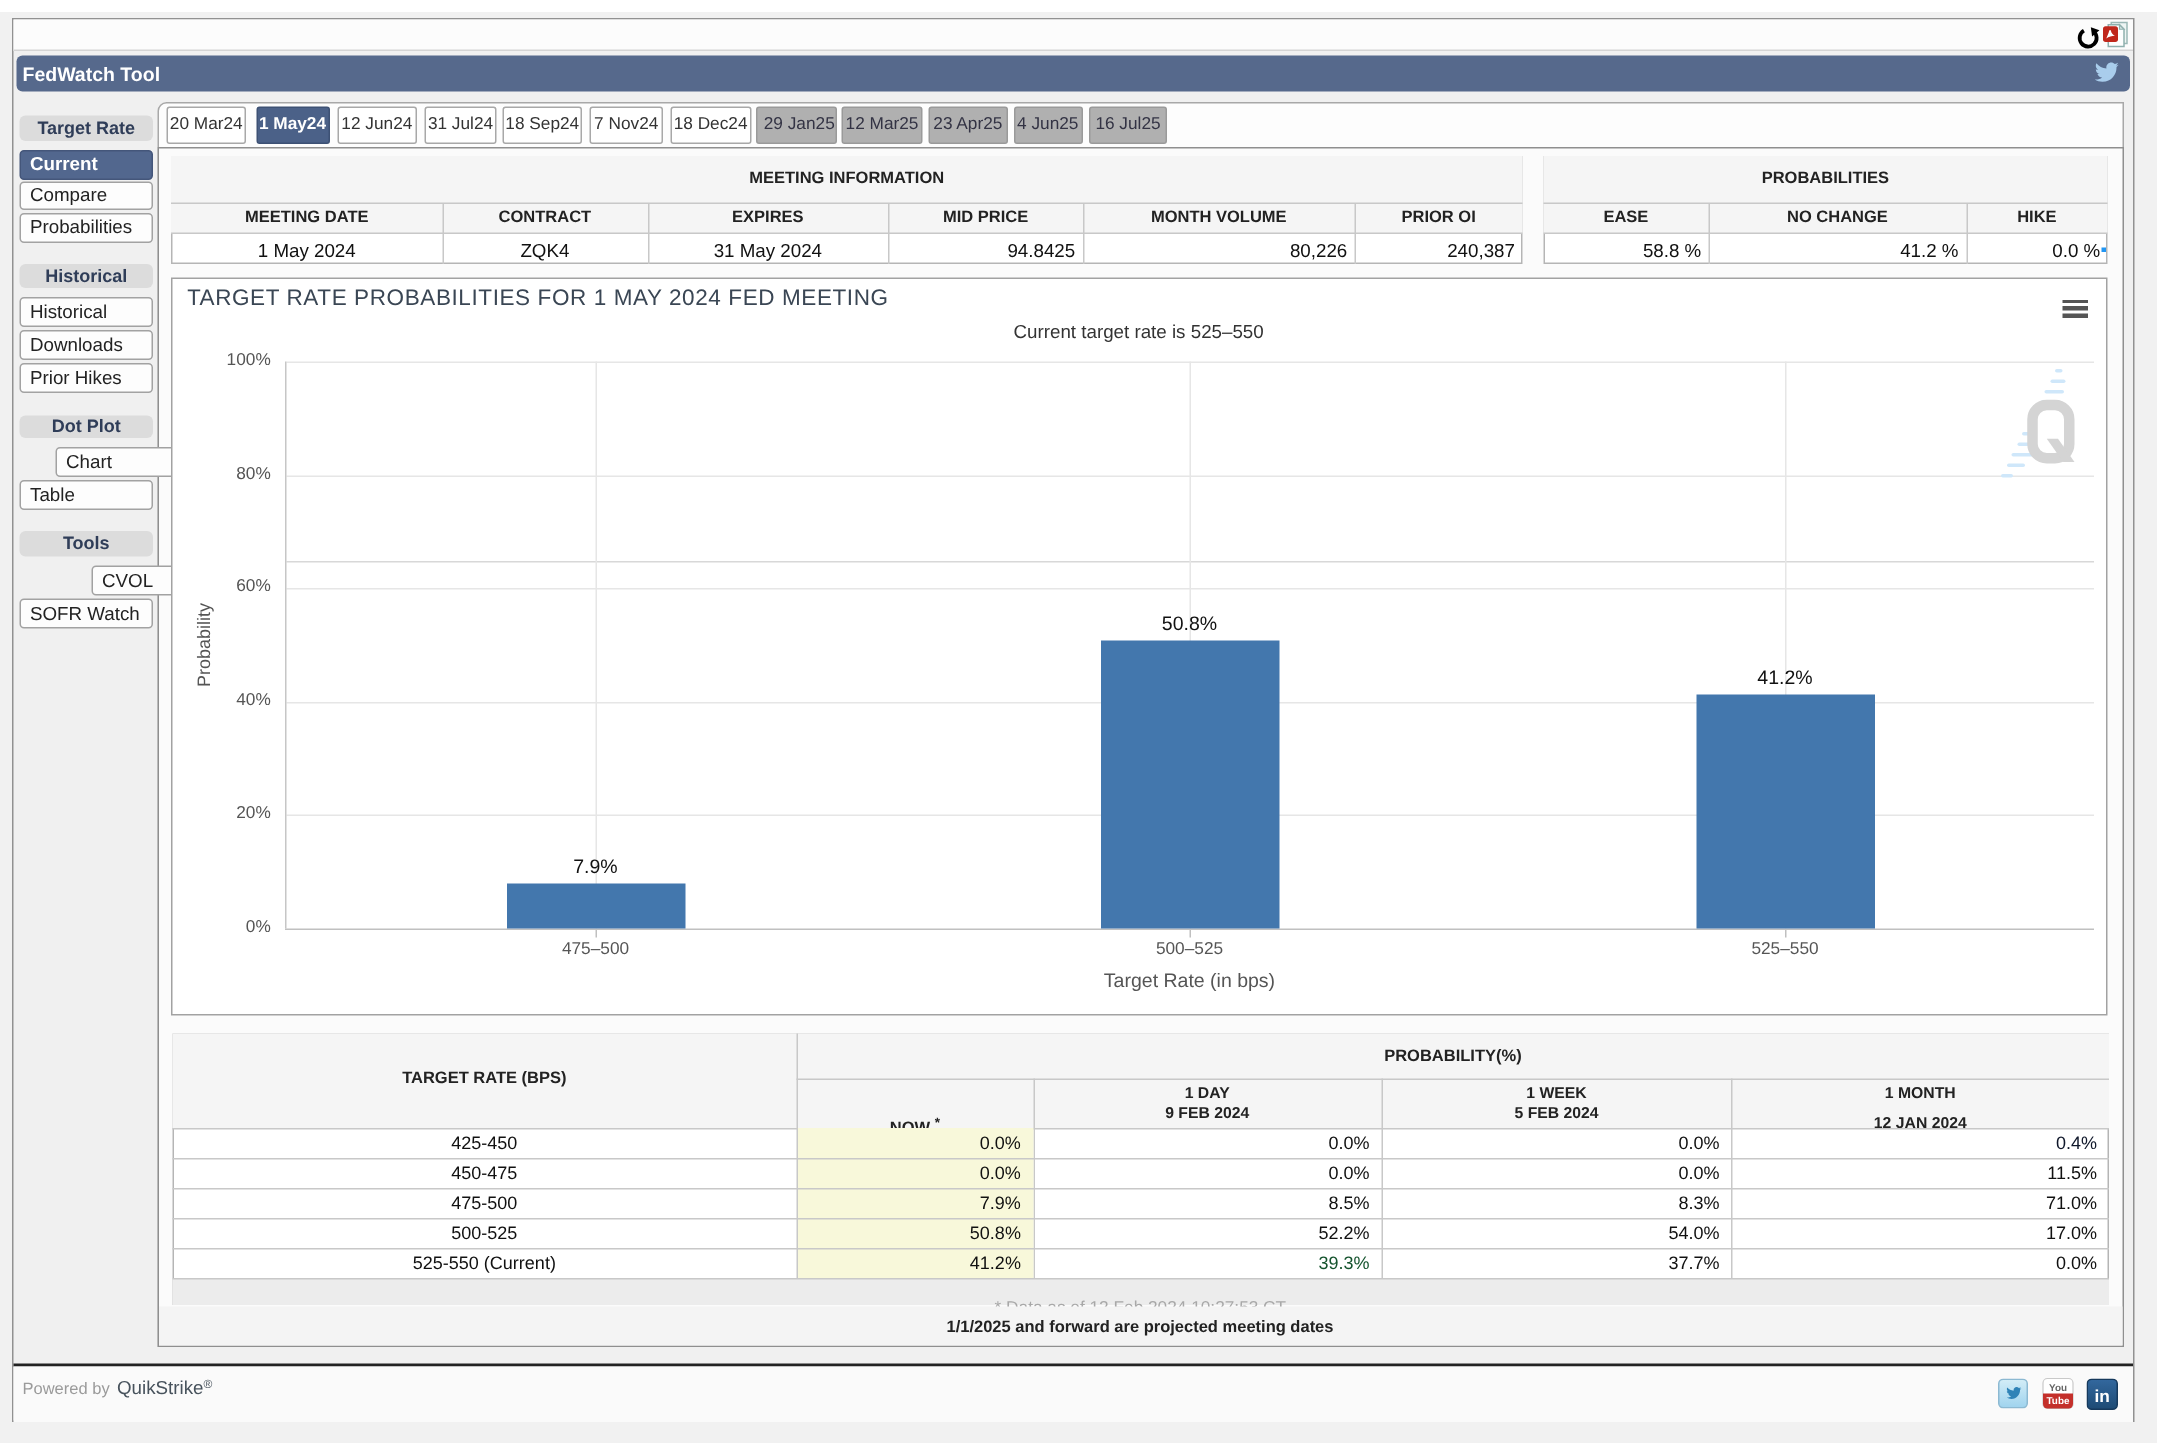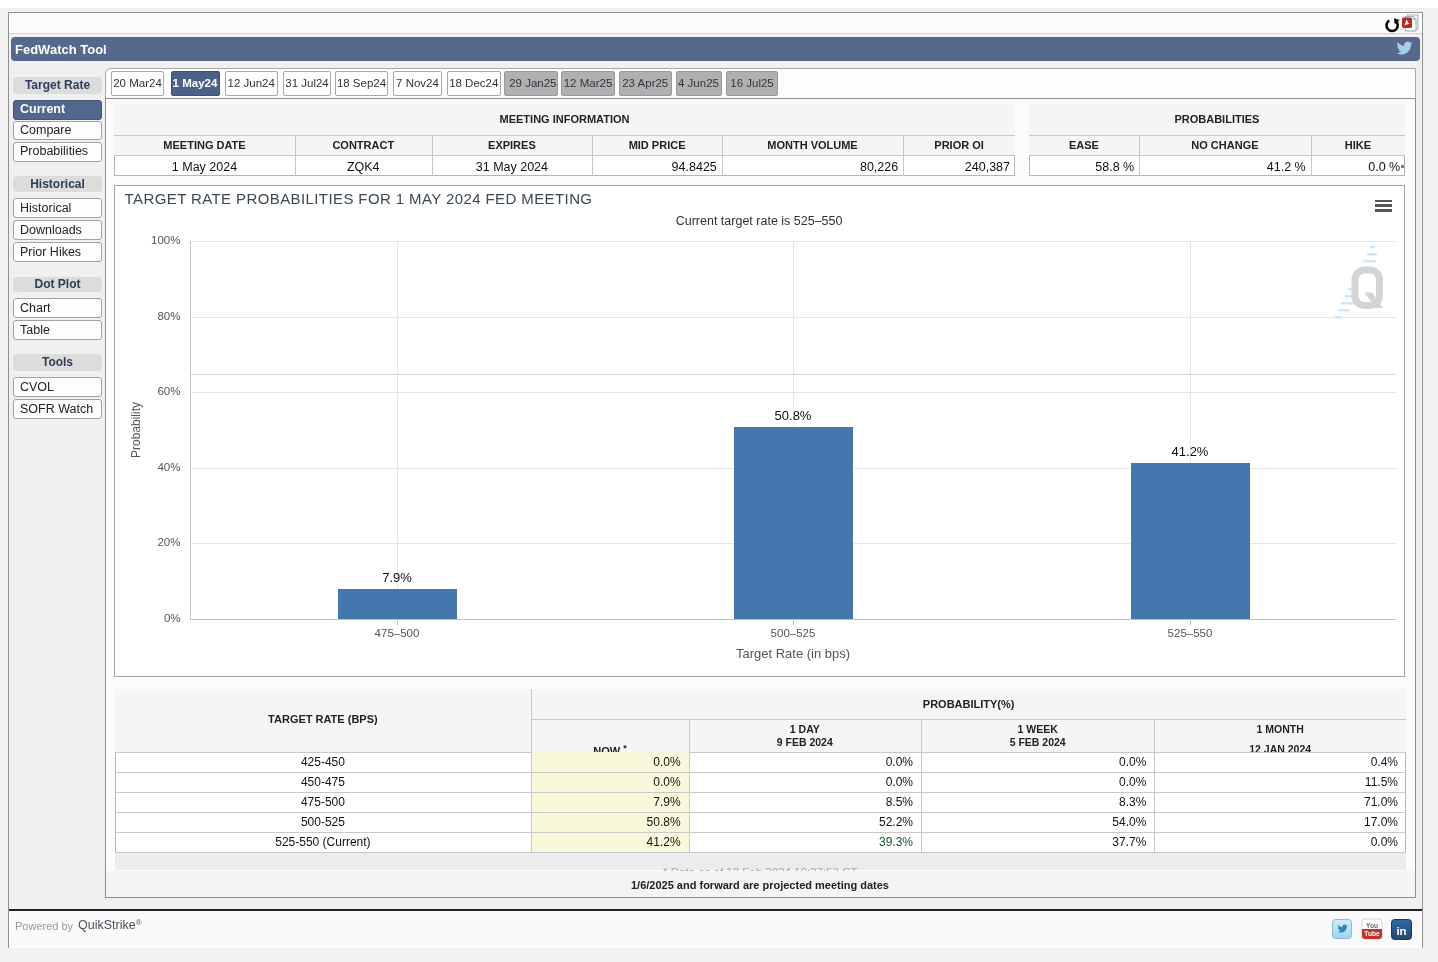--- a/index.html
+++ b/index.html
@@ -26,24 +26,24 @@
 <div class="abs" style="left:9px;top:911px;width:1413px;height:36.5px;background:#fafafa;"></div>
 <div class="abs sbhdr" style="top:77px;height:17px;line-height:17px;">Target Rate</div>
 <div class="abs sbbtn sbsel" style="top:100px;height:19.5px;line-height:17.5px;">Current</div>
 <div class="abs sbbtn" style="top:120.5px;height:19.5px;line-height:17.5px;">Compare</div>
 <div class="abs sbbtn" style="top:142px;height:19.5px;line-height:17.5px;">Probabilities</div>
 <div class="abs sbhdr" style="top:175.5px;height:16px;line-height:16px;">Historical</div>
 <div class="abs sbbtn" style="top:198px;height:20px;line-height:18px;">Historical</div>
 <div class="abs sbbtn" style="top:219.5px;height:20px;line-height:18px;">Downloads</div>
 <div class="abs sbbtn" style="top:241.5px;height:20px;line-height:18px;">Prior Hikes</div>
 <div class="abs sbhdr" style="top:276.5px;height:15.5px;line-height:15.5px;">Dot Plot</div>
-<div class="abs sbbtn" style="top:298px;height:20px;line-height:18px;">Chart</div>
+<div class="abs sbbtn" style="top:298px;height:20px;line-height:18px;margin-left:24px;">Chart</div>
 <div class="abs sbbtn" style="top:320px;height:20px;line-height:18px;">Table</div>
 <div class="abs sbhdr" style="top:354px;height:16.5px;line-height:16.5px;">Tools</div>
-<div class="abs sbbtn" style="top:376.5px;height:20px;line-height:18px;">CVOL</div>
+<div class="abs sbbtn" style="top:376.5px;height:20px;line-height:18px;margin-left:48px;">CVOL</div>
 <div class="abs sbbtn" style="top:398.5px;height:20px;line-height:18px;">SOFR Watch</div>
 <div class="abs tab " style="left:111px;width:53px;">20 Mar24</div>
 <div class="abs tab tabsel" style="left:170.5px;width:49px;">1 May24</div>
 <div class="abs tab " style="left:224.5px;width:53.5px;">12 Jun24</div>
 <div class="abs tab " style="left:283px;width:48px;">31 Jul24</div>
 <div class="abs tab " style="left:335px;width:53px;">18 Sep24</div>
 <div class="abs tab " style="left:393px;width:49px;">7 Nov24</div>
 <div class="abs tab " style="left:447px;width:53.5px;">18 Dec24</div>
 <div class="abs tab tabgray" style="left:504px;width:53.5px;text-align:right;">29 Jan25</div>
 <div class="abs tab tabgray" style="left:561px;width:54px;">12 Mar25</div>
@@ -187,21 +187,21 @@
 <div class="abs" style="left:532.3px;top:831.9px;width:156.3px;height:20.0px;background:#f8f8da;"></div>
 <div class="abs" style="left:114.5px;top:831.9px;width:1291.5px;height:1px;background:#c8c8c8;"></div>
 <div class="cell" style="left:114.5px;top:835.4px;width:416.8px;height:15px;text-align:center;font-size:12px;color:#111;">525-550 (Current)</div>
 <div class="cell" style="left:531.3px;top:835.4px;width:149.3px;height:15px;text-align:right;font-size:12px;color:#111;">41.2%</div>
 <div class="cell" style="left:688.5999999999999px;top:835.4px;width:224.4px;height:15px;text-align:right;font-size:12px;color:#14532d;">39.3%</div>
 <div class="cell" style="left:920.9999999999999px;top:835.4px;width:225.4px;height:15px;text-align:right;font-size:12px;color:#111;">37.7%</div>
 <div class="cell" style="left:1154.3999999999999px;top:835.4px;width:243.6px;height:15px;text-align:right;font-size:12px;color:#111;">0.0%</div>
 <div class="abs" style="left:114.5px;top:851.9px;width:1291.5px;height:18.4px;background:#ececec;border-top:1px solid #c8c8c8;"></div>
 <div class="cell" style="left:114.5px;top:854.9px;width:1291.5px;height:14px;text-align:center;font-size:11.5px;color:#a8a8a8;margin-top:11px;">* Data as of 12 Feb 2024 10:27:53 CT</div>
 <div class="abs" style="left:106px;top:871px;width:1308.5px;height:25.5px;background:#f4f4f4;"></div>
-<div class="cell" style="left:105px;top:879px;width:1310px;height:15px;text-align:center;font-size:11px;font-weight:bold;color:#222;">1/6/2025 and forward are projected meeting dates</div>
+<div class="cell" style="left:105px;top:879px;width:1310px;height:15px;text-align:center;font-size:11px;font-weight:bold;color:#222;">1/1/2025 and forward are projected meeting dates</div>
 <svg class="abs" style="left:1383.5px;top:16.5px;" width="16" height="16" viewBox="0 0 17 17">
 <path d="M 5.6 3.7 A 6 6 0 1 0 12.2 4.1" fill="none" stroke="#000" stroke-width="2.7"></path>
 <path d="M 10.5 1.2 L 16.6 3.3 L 11.4 7.8 Z" fill="#000"></path>
 </svg>
 <svg class="abs" style="left:1401px;top:13.5px;" width="18" height="19" viewBox="0 0 18 19">
 <rect x="6.5" y="1" width="10.5" height="14" fill="#eef5f4" stroke="#9bb8b6" stroke-width="1"></rect>
 <path d="M4.5 2.5 H12 L15 5.5 V17 H4.5 Z" fill="#fdfefe" stroke="#8fb0ae" stroke-width="1"></path>
 <path d="M12 2.5 L15 5.5 H12 Z" fill="#d8e6e5" stroke="#8fb0ae" stroke-width="0.8"></path>
 <rect x="1" y="3.5" width="10" height="10.5" rx="1.8" fill="#c0271c"></rect>
 <path d="M3.2 11.6 C4.2 9.4 4.9 7.6 5.1 6.5 C5.3 5.8 6.2 5.8 6.3 6.5 C6.5 7.8 7.3 9.1 8.9 9.9 C7 9.9 4.8 10.6 3.2 11.6 Z" fill="#fff"></path>

